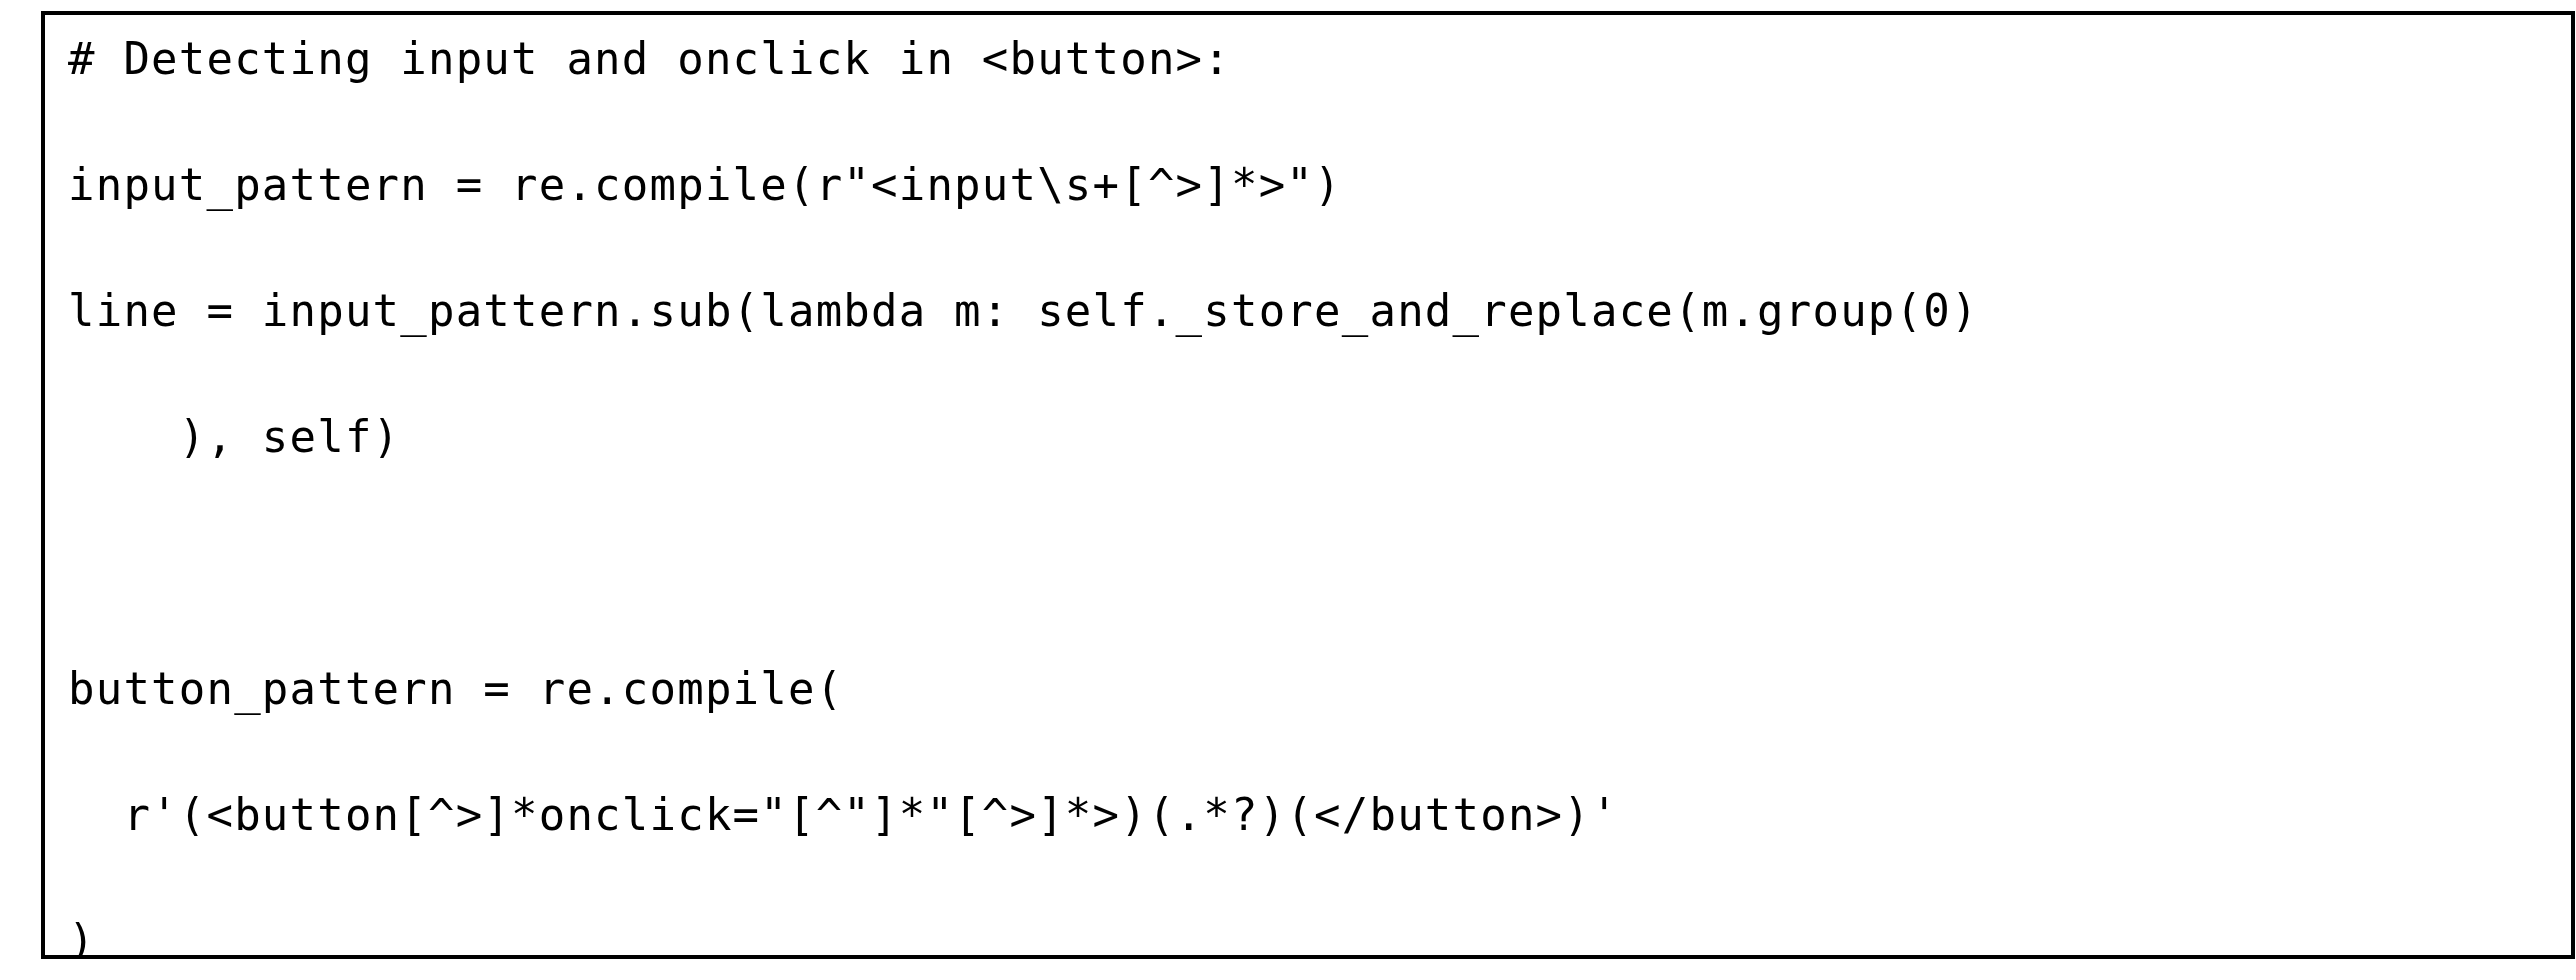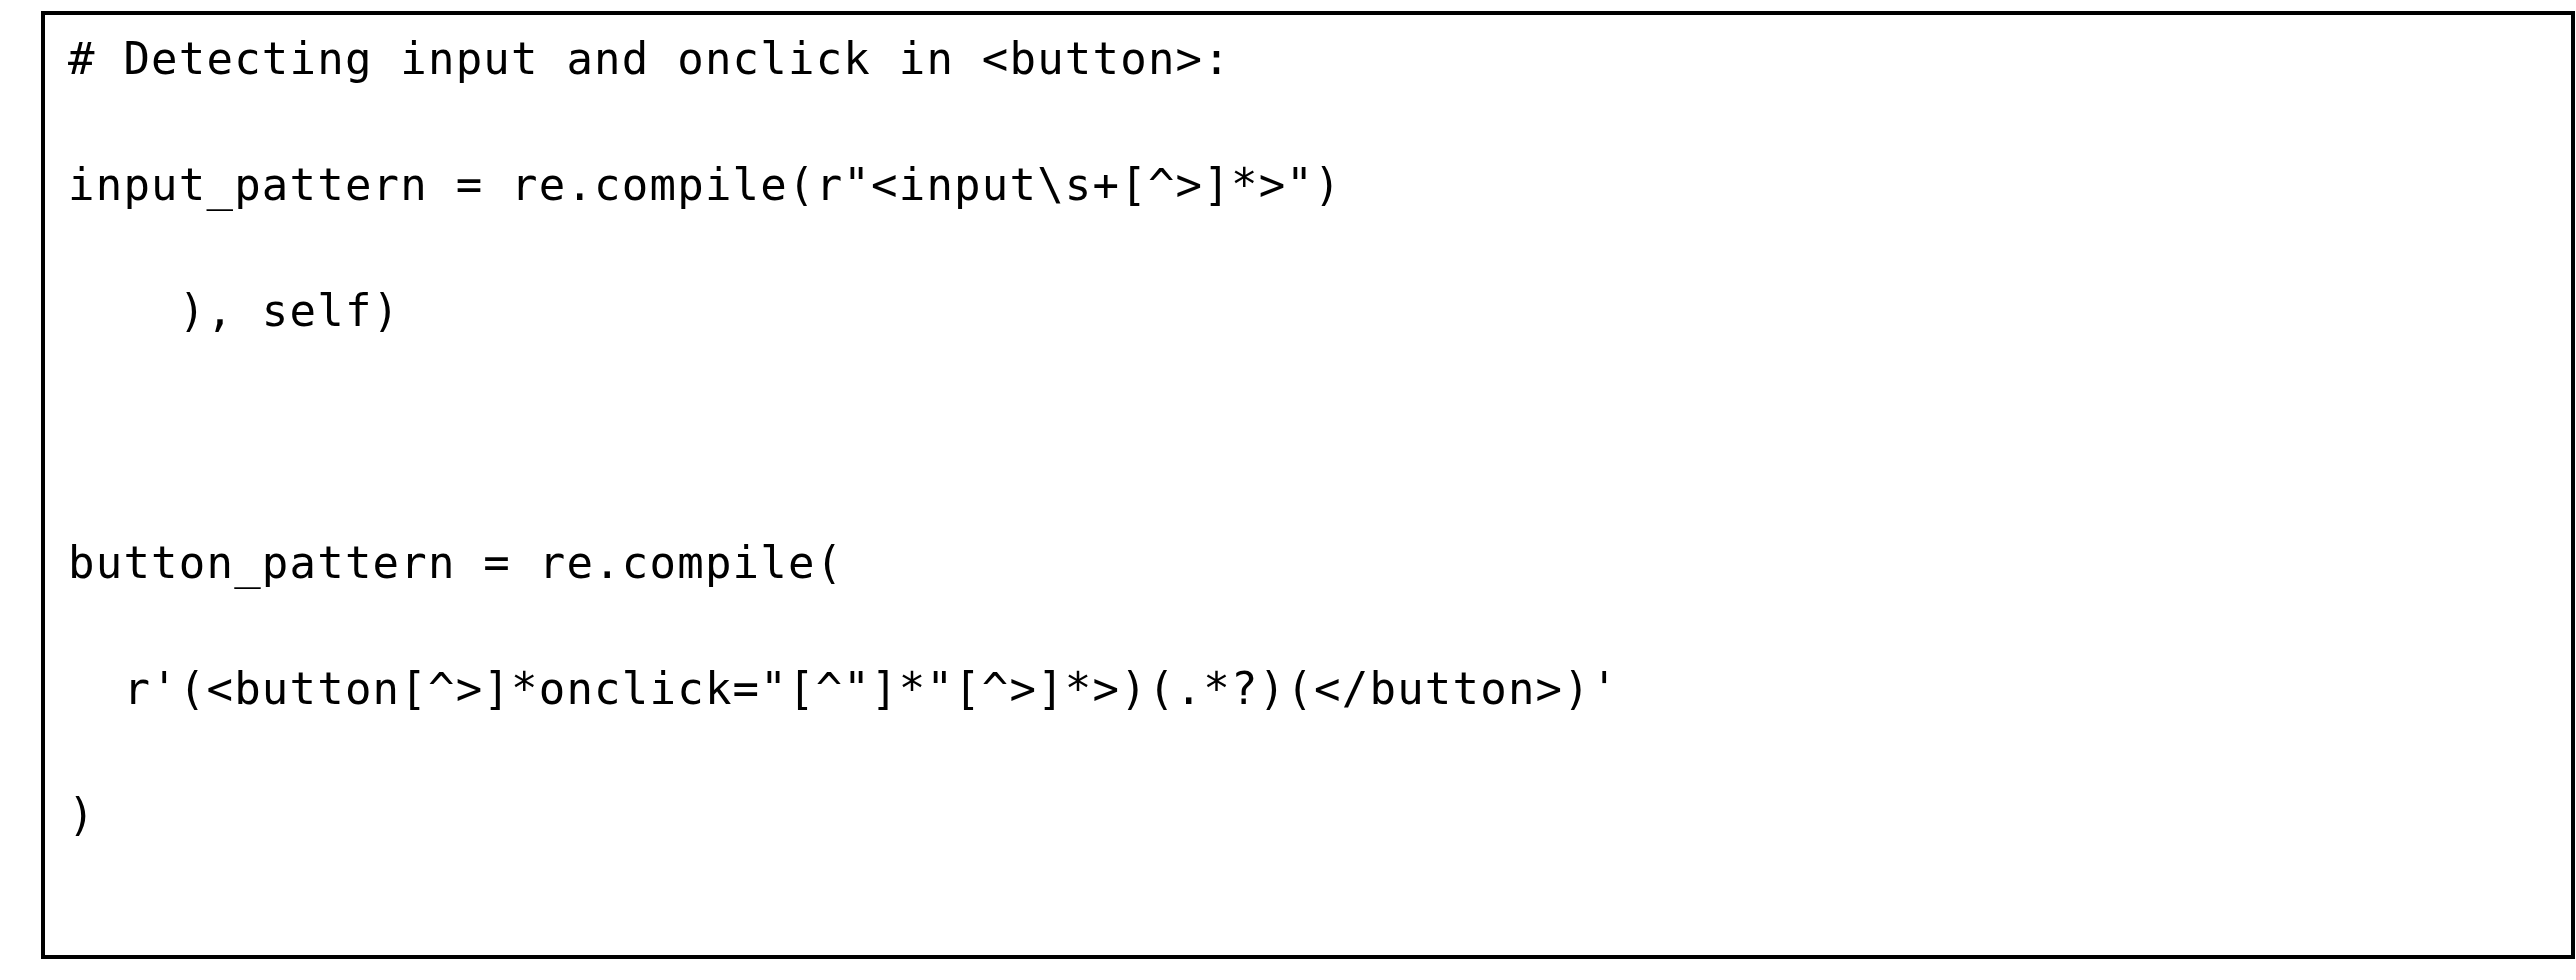--- a/index.html
+++ b/index.html
@@ -51,20 +51,21 @@
   .code-line.blank {
     height: 63px;
   }
 </style>
 </head>
 <body>
 
 <div id="code-figure">
   <pre id="code-listing"><code class="code-line"># Detecting input and onclick in &lt;button&gt;:</code>
 <code class="code-line">input_pattern = re.compile(r"&lt;input\s+[^&gt;]*&gt;")</code>
+<code class="code-line">line = input_pattern.sub(lambda m: self._store_and_replace(m.group(0)</code>
 <code class="code-line">    ), self)</code>
 <code class="code-line blank"></code>
 <code class="code-line">button_pattern = re.compile(</code>
 <code class="code-line">  r'(&lt;button[^&gt;]*onclick="[^"]*"[^&gt;]*&gt;)(.*?)(&lt;/button&gt;)'</code>
 <code class="code-line">)</code>
 
 
 
 
 

